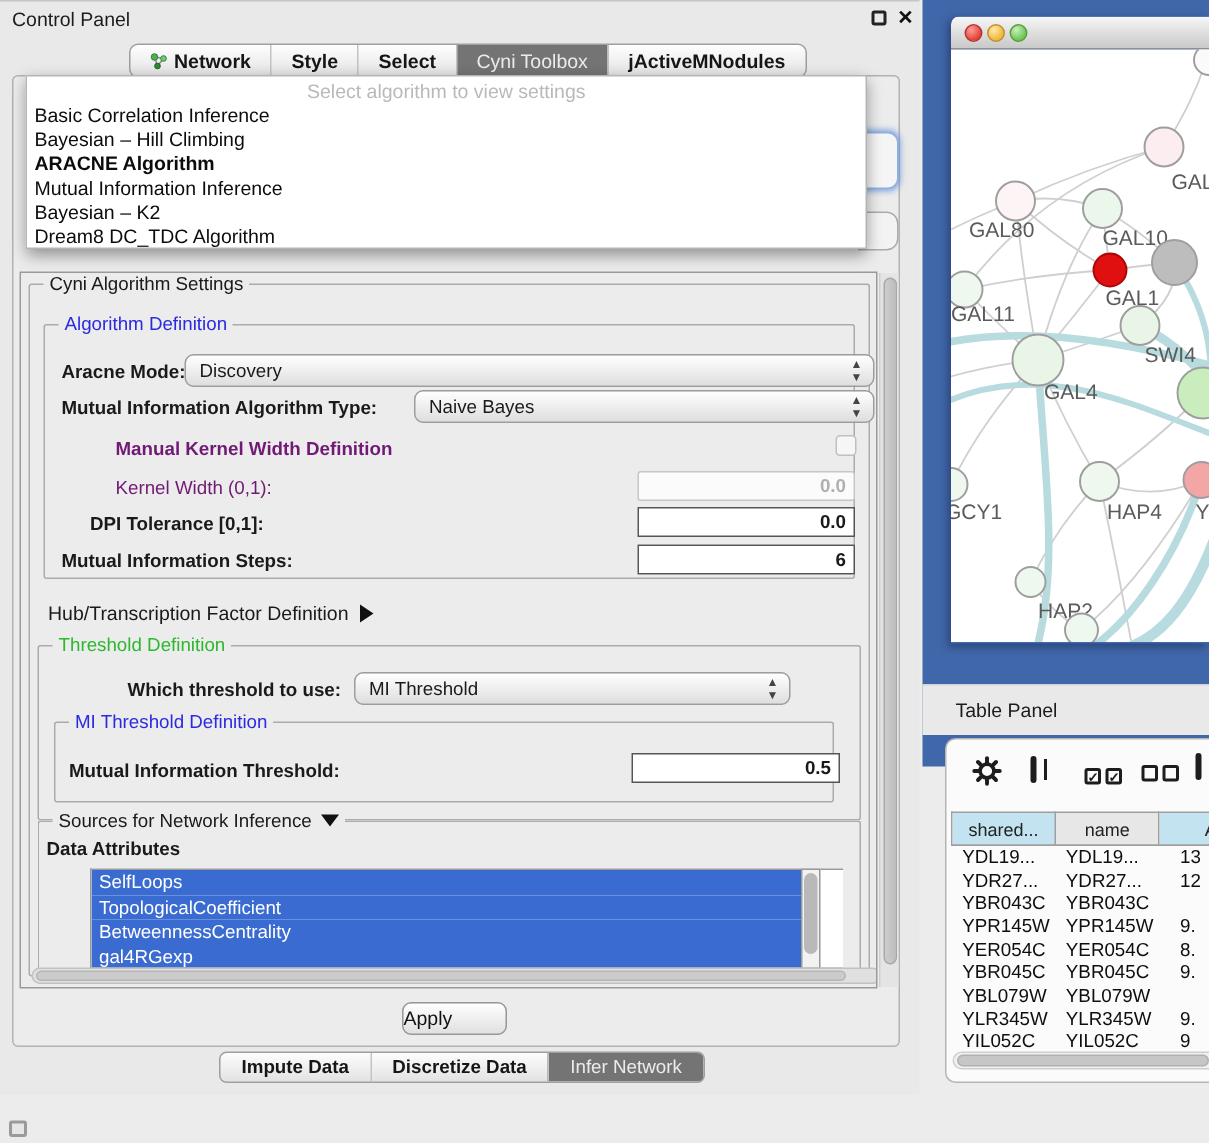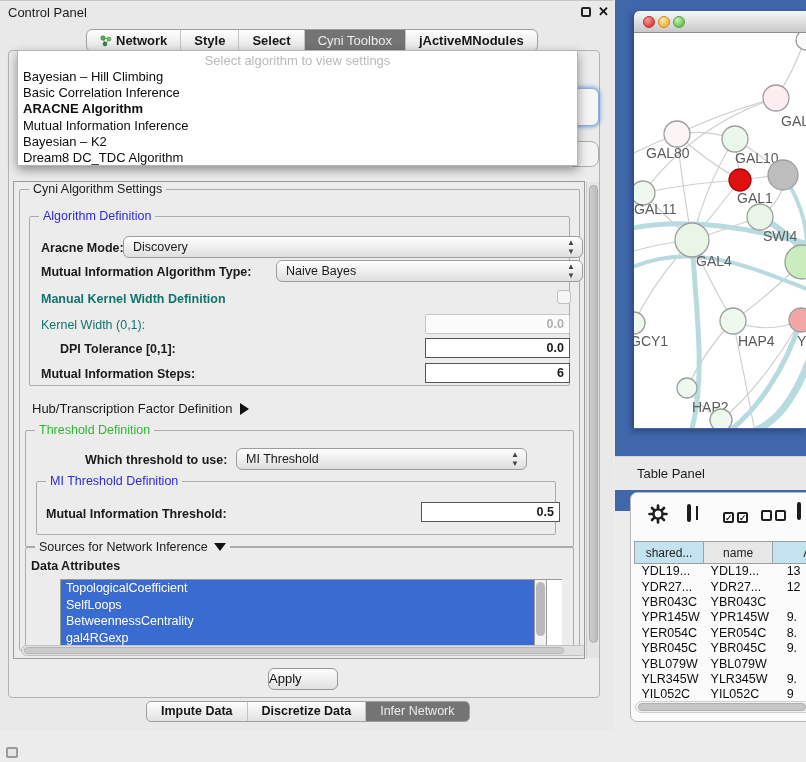--- a/index.html
+++ b/index.html
@@ -86,21 +86,21 @@
   }
 
   
   .grp { position:absolute; border:1px solid #ababab; border-radius:2px; }
   .grp-label {
     position:absolute; top:-8px; left:9px; background:#ececec; padding:0 4px;
     font-size:12.5px; white-space:nowrap;
   }
   .lbl { position:absolute; font-size:12.5px; white-space:nowrap; }
   .bold { font-weight:bold; }
-  .gray { color:#0f766e; }
+  .gray { color:#701a75;margin-left:36px; }
 
   .combo {
     position:absolute; height:22px; border:1px solid #9d9d9d; border-radius:6px;
     background:linear-gradient(#ffffff,#dedede);
     font-size:12.5px; line-height:20px; padding-left:9px;
   }
   .combo .arrows {
     position:absolute; right:7px; top:1px; font-size:8px; line-height:9px;
     color:#444; text-align:center;
   }
@@ -260,22 +260,22 @@
     <div class="tab"><span>jActiveMNodules</span></div>
   </div>
 
   <div class="abs outer-panel"></div>
 
   <div class="abs combo-fragment"></div>
   <div class="abs field-fragment"></div>
 
   <div class="abs algo-popup">
     <div class="algo-placeholder">Select algorithm to view settings</div>
+    <div class="algo-item">Basic Correlation Inference</div>
     <div class="algo-item">Bayesian – Hill Climbing</div>
-    <div class="algo-item">Basic Correlation Inference</div>
     <div class="algo-item selected">ARACNE Algorithm</div>
     <div class="algo-item">Mutual Information Inference</div>
     <div class="algo-item">Bayesian – K2</div>
     <div class="algo-item">Dream8 DC_TDC Algorithm</div>
   </div>
 
   <div class="abs settings-panel">
 
     <div class="grp" style="left:5px; top:7px; width:561px; height:462px;">
       <span class="grp-label">Cyni Algorithm Settings</span>
@@ -330,22 +330,22 @@
     </div>
 
     <div class="grp" style="left:11px; top:365px; width:549px; height:107px; border-bottom:none;">
       <span class="grp-label">
         <span>Sources for Network Inference</span><span class="tri-down"></span>
       </span>
     </div>
     <span class="lbl bold" style="left:17px; top:377px;">Data Attributes</span>
 
     <div class="attr-list">
+      <div class="attr-item">SelfLoops</div>
       <div class="attr-item">TopologicalCoefficient</div>
-      <div class="attr-item">SelfLoops</div>
       <div class="attr-item">BetweennessCentrality</div>
       <div class="attr-item">gal4RGexp</div>
     </div>
     <div class="attr-vscroll">
         <div class="thumb"></div>
       </div>
     <div class="h-scrollbar">
         <div class="thumb"></div>
       </div>
   </div>

